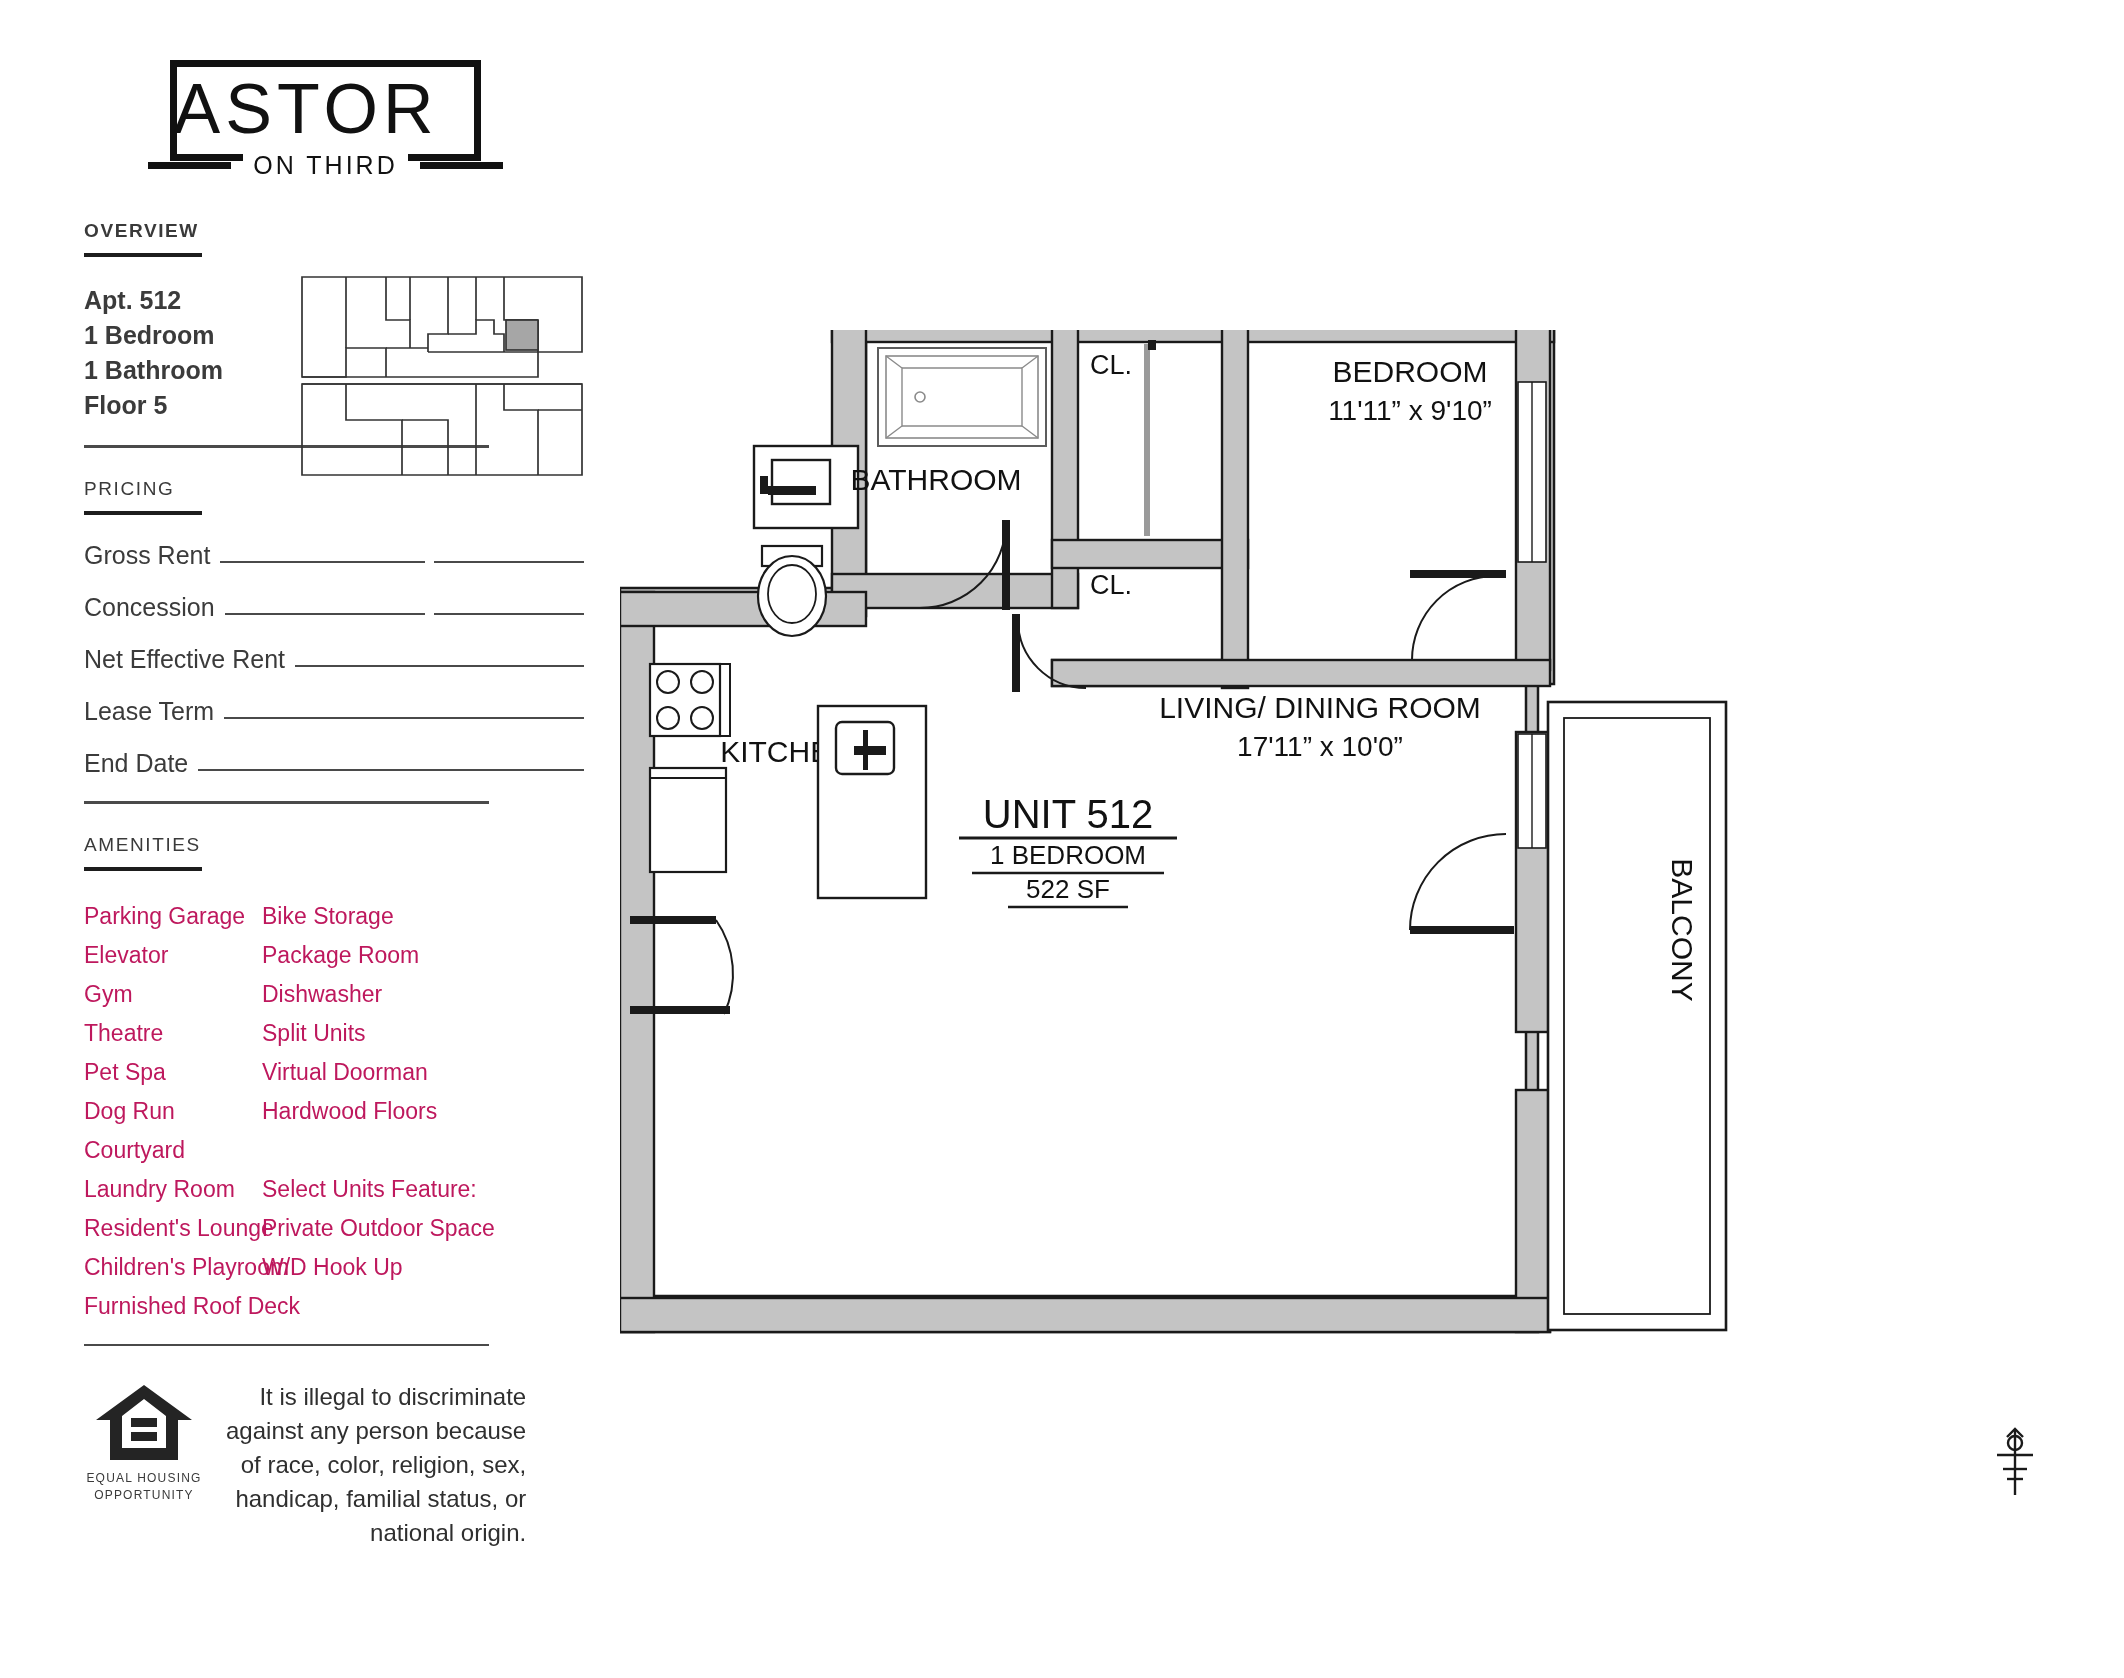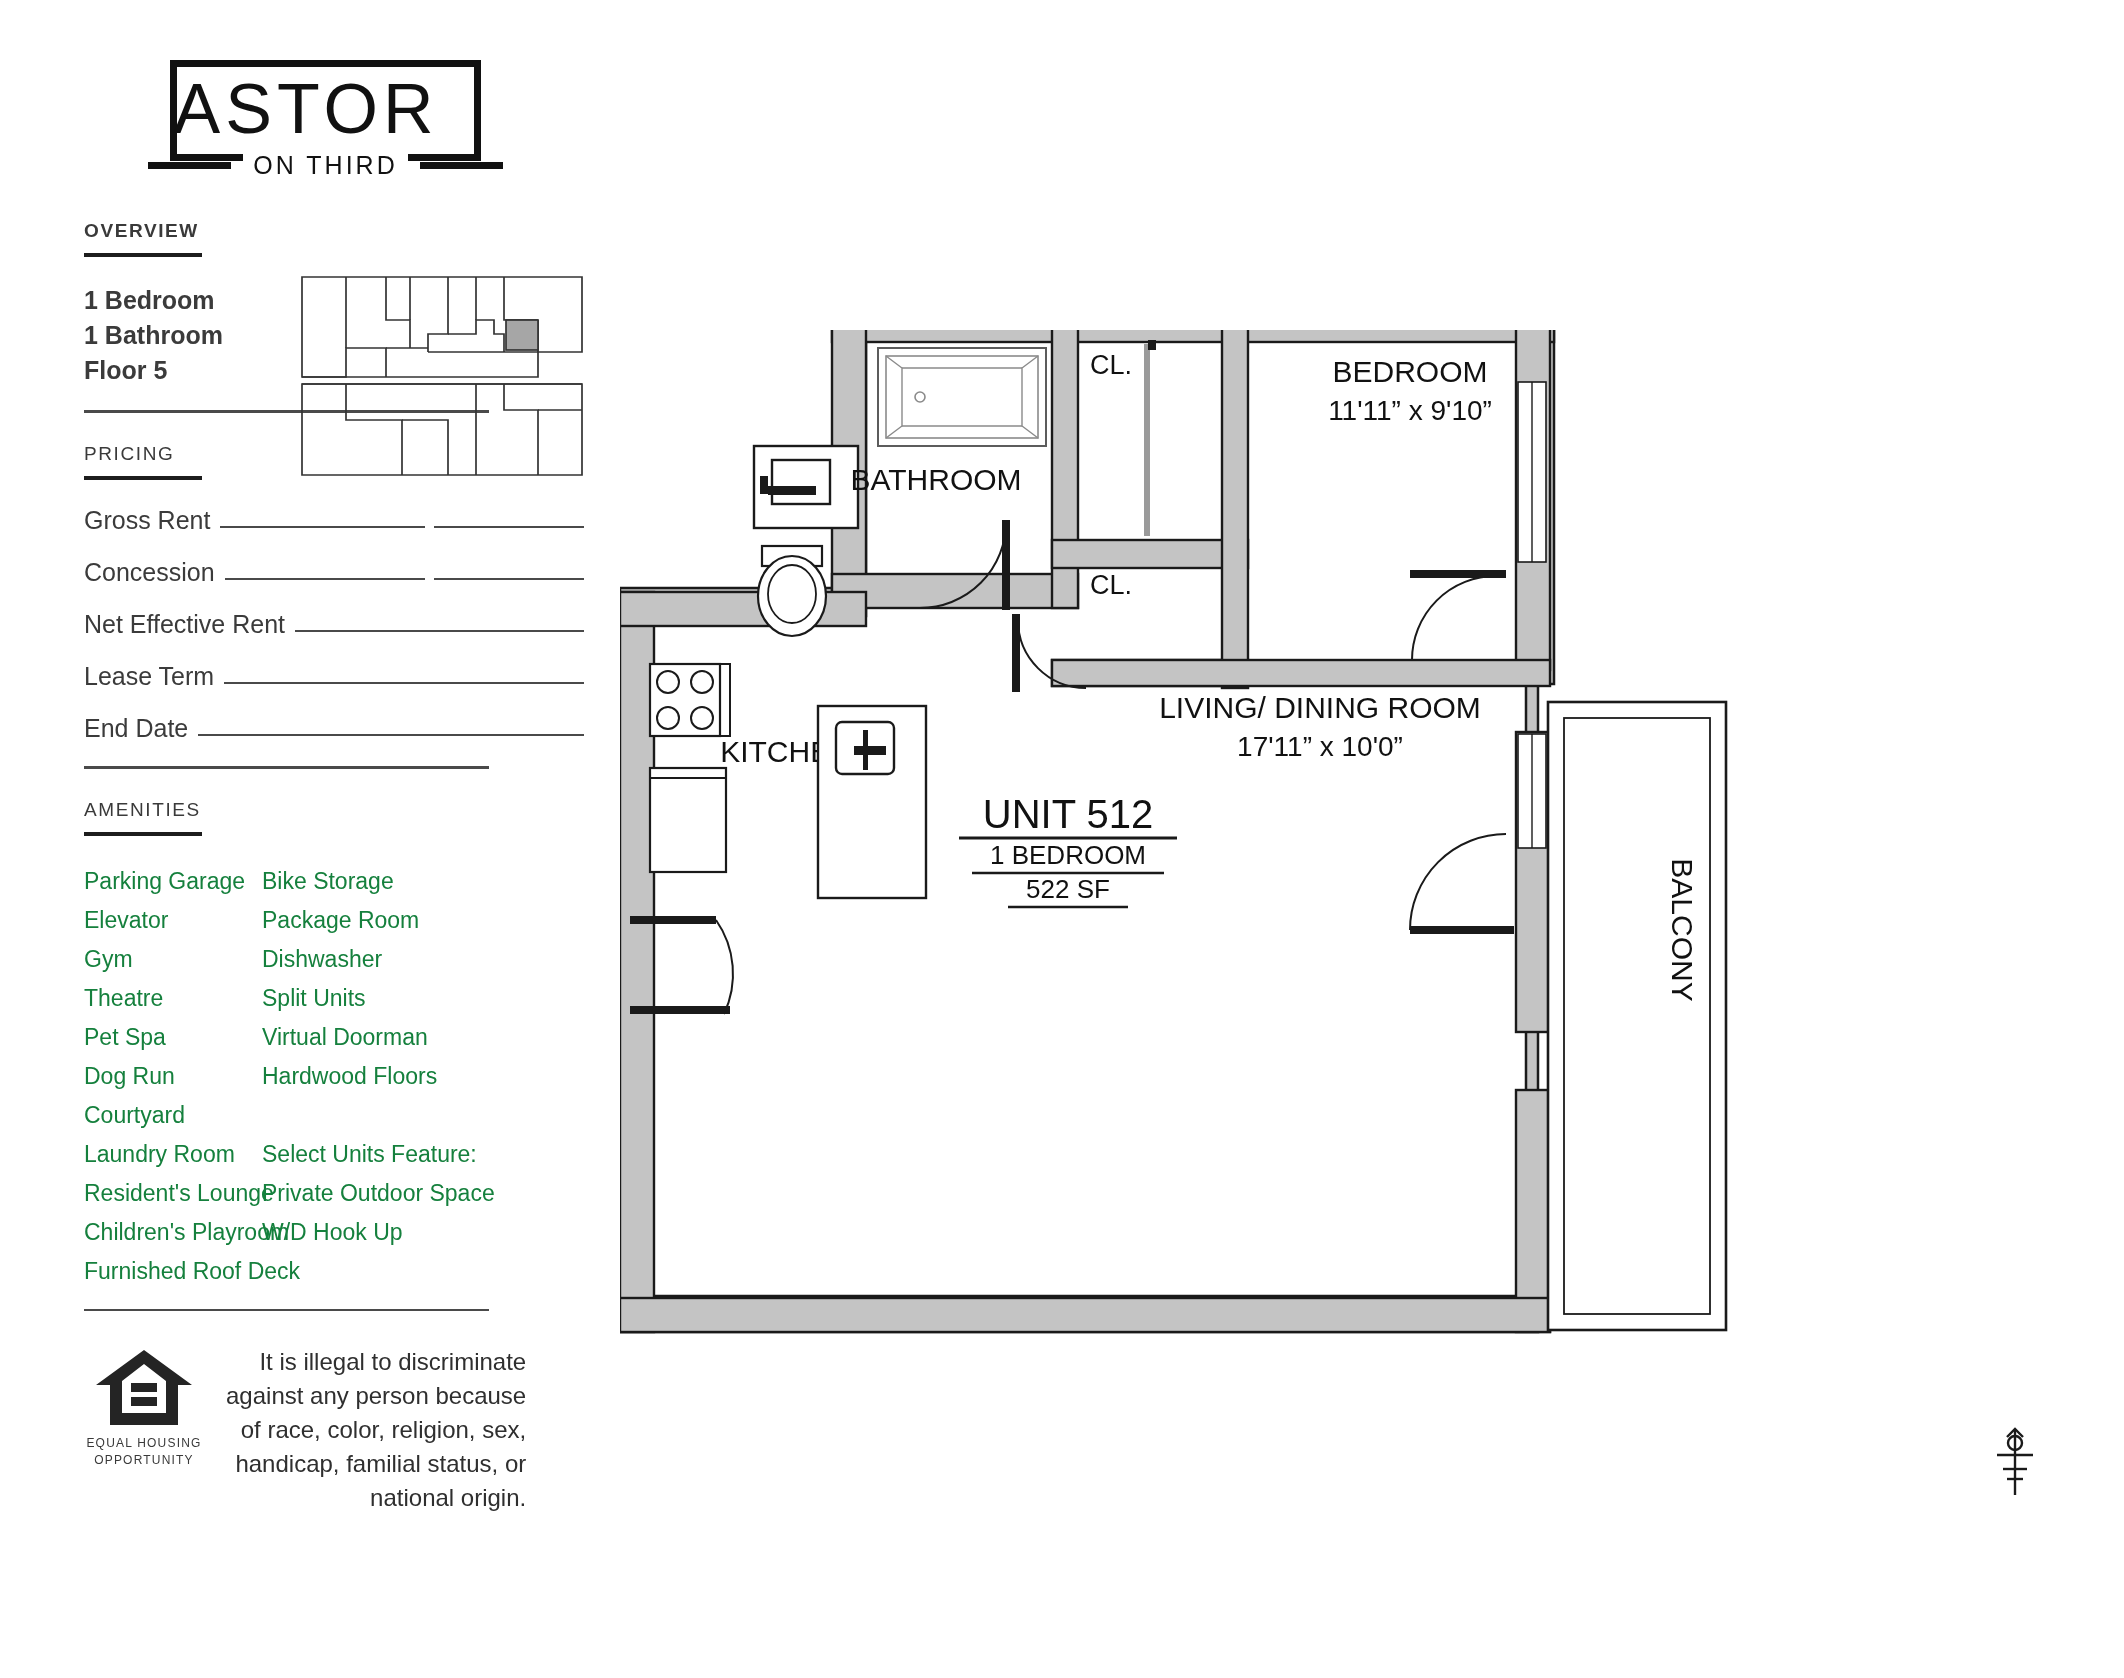--- a/index.html
+++ b/index.html
@@ -30,21 +30,21 @@
   
   .price-row{display:flex;font-size:25px;color:#3b3b3b;margin-bottom:23px;}
   .price-label{white-space:nowrap;}
   .price-fill{position:relative;flex:1 1 auto;margin-left:10px;height:22px;}
   .price-fill::after{content:"";position:absolute;left:0;right:0;bottom:0;height:2.5px;background:#4a4a4a;}
   .price-fill.gap::before{content:"";position:absolute;right:150px;bottom:0;width:9px;height:5px;background:#fff;z-index:2;}
 
   
   .amen-wrap{display:flex;}
   .amen-col{width:178px;}
-  .amen-item{font-size:23px;line-height:39px;color:#15803d;white-space:nowrap;}
+  .amen-item{font-size:23px;line-height:39px;color:#be185d;white-space:nowrap;}
   .amen-spacer{height:39px;}
 
   
   #footer{display:flex;align-items:flex-start;margin-top:34px;}
   #eho{width:120px;text-align:center;flex:0 0 auto;}
   #eho-label{font-size:12px;letter-spacing:1.2px;line-height:17px;color:#3a3a3a;}
   #eho-text{margin-left:22px;font-size:24px;line-height:34px;color:#2f2f2f;text-align:right;}
 
   
   #plan{position:absolute;left:620px;top:330px;width:1470px;height:1060px;text-align:right;}
@@ -65,20 +65,21 @@
     <div id="logo-sub-wrap">
       <div id="logo-rule-l"></div>
       <div id="logo-sub">ON THIRD</div>
       <div id="logo-rule-r"></div>
     </div>
   </div>
 
   <div style="margin-top:25px;font-weight:bold;">
     <div class="sec-head">OVERVIEW</div>
     <div class="sec-rule"></div>
+    <div class="ov-line">Apt. 512</div>
     <div class="ov-line">1 Bedroom</div>
     <div class="ov-line">1 Bathroom</div>
     <div class="ov-line">Floor 5</div>
     <div class="hr-long"></div>
   </div>
 
   <div>
     <div class="sec-head">PRICING</div>
     <div class="sec-rule"></div>
 

